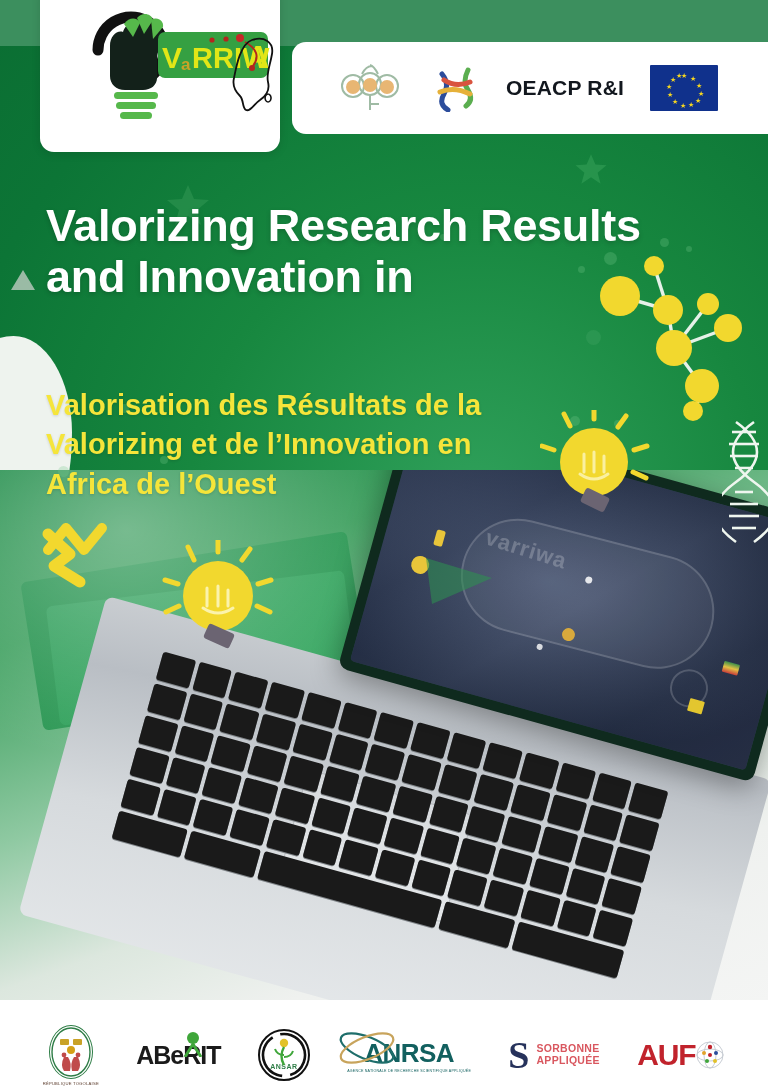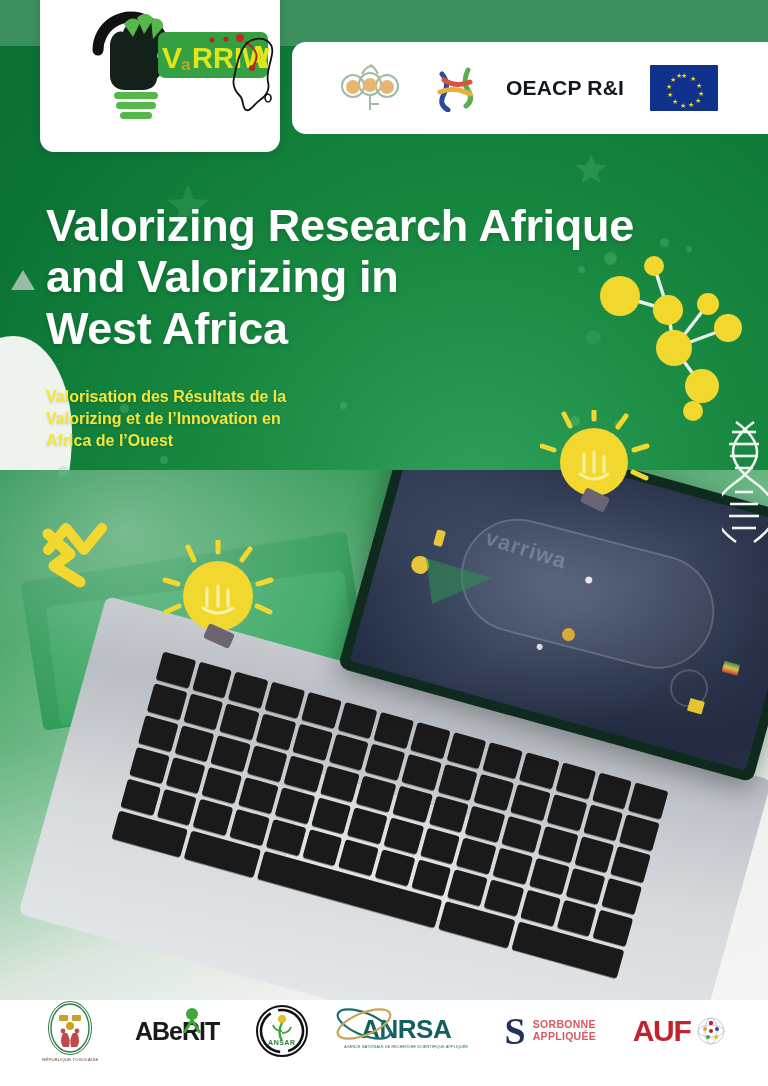--- a/index.html
+++ b/index.html
@@ -125,30 +125,30 @@
   .eu-star{position:absolute;color:#F5D520;font-size:7px;line-height:7px;}
   
   .title{
     position:absolute;left:46px;top:200px;width:660px;z-index:14;
     color:#fff;font-size:45px;line-height:1.14;font-weight:800;
     letter-spacing:-.3px;
     text-shadow:0 2px 5px rgba(0,0,0,.18);
   }
   .subtitle{
     position:absolute;left:46px;top:386px;width:470px;z-index:14;
-    color:#F5E53A;font-size:16px;line-height:1.36;font-weight:700;
+    color:#F5E53A;font-size:29px;line-height:1.36;font-weight:700;
     text-shadow:0 1px 3px rgba(0,0,0,.14);
   }
   
   .deco{position:absolute;z-index:10;pointer-events:none;}
   .dot-g{position:absolute;border-radius:50%;background:rgba(120,200,140,.28);z-index:9;}
   
   .footer{
     position:absolute;left:0;bottom:0;width:768px;height:86px;background:#fff;
-    display:flex;align-items:flex-start;justify-content:space-around;
+    display:flex;align-items:flex-end;justify-content:space-around;
     padding:0 24px;box-sizing:border-box;z-index:30;
   }
   .flogo{display:flex;align-items:center;justify-content:center;height:62px;}
   .f-togo-oval{
     width:42px;height:52px;border:1.6px solid #2E7D46;border-radius:50%;
     position:relative;background:#fff;
   }
   .f-togo-cap{font-size:4.2px;color:#5a3a2a;text-align:center;margin-top:2px;letter-spacing:.2px;white-space:nowrap;}
   .f-aberit{font-size:25px;font-weight:800;color:#1A1A1A;letter-spacing:-1px;font-family:"Liberation Sans",sans-serif;}
   .f-ansar-circle{
@@ -468,23 +468,22 @@
       <span class="eu-star" style="left:30px;top:37px;">★</span>
       <span class="eu-star" style="left:22px;top:33px;">★</span>
       <span class="eu-star" style="left:17px;top:26px;">★</span>
       <span class="eu-star" style="left:16px;top:18px;">★</span>
       <span class="eu-star" style="left:20px;top:11px;">★</span>
       <span class="eu-star" style="left:26px;top:7px;">★</span>
     </div>
   </div>
 
   <div class="title">
-    <div>Valorizing Research Afrique</div>
-    <div>and Valorizing in</div>
-    <div>West Africa</div>
+    <div>Valorizing Research Results</div>
+    <div>and Innovation in</div>
   </div>
   <div class="subtitle">
     <div>Valorisation des Résultats de la</div>
     <div>Valorizing et de l’Innovation en</div>
     <div>Africa de l’Ouest</div>
   </div>
 
   <div class="footer">
 
     <div class="flogo">
@@ -544,21 +543,21 @@
       <div style="display:flex;align-items:center;gap:7px;">
         <div class="f-sorb-s">S</div>
         <div class="f-sorb-t">
           <div>SORBONNE</div>
           <div>APPLIQUÉE</div>
         </div>
       </div>
     </div>
 
     <div class="flogo">
-      <div style="display:flex;align-items:center;gap:5px;">
+      <div style="display:flex;align-items:center;">
         <div class="f-auf">AUF</div>
         <svg width="30" height="30" viewBox="0 0 30 30">
           <g fill="none" stroke="#C8CDD4" stroke-width="1">
             <circle cx="15" cy="15" r="13"></circle>
             <ellipse cx="15" cy="15" rx="6" ry="13"></ellipse>
             <ellipse cx="15" cy="15" rx="13" ry="6"></ellipse>
           </g>
           <circle cx="15" cy="7" r="2.2" fill="#C1232C"></circle>
           <circle cx="9" cy="13" r="2" fill="#E2A32A"></circle>
           <circle cx="21" cy="13" r="2" fill="#2B4C9B"></circle>

